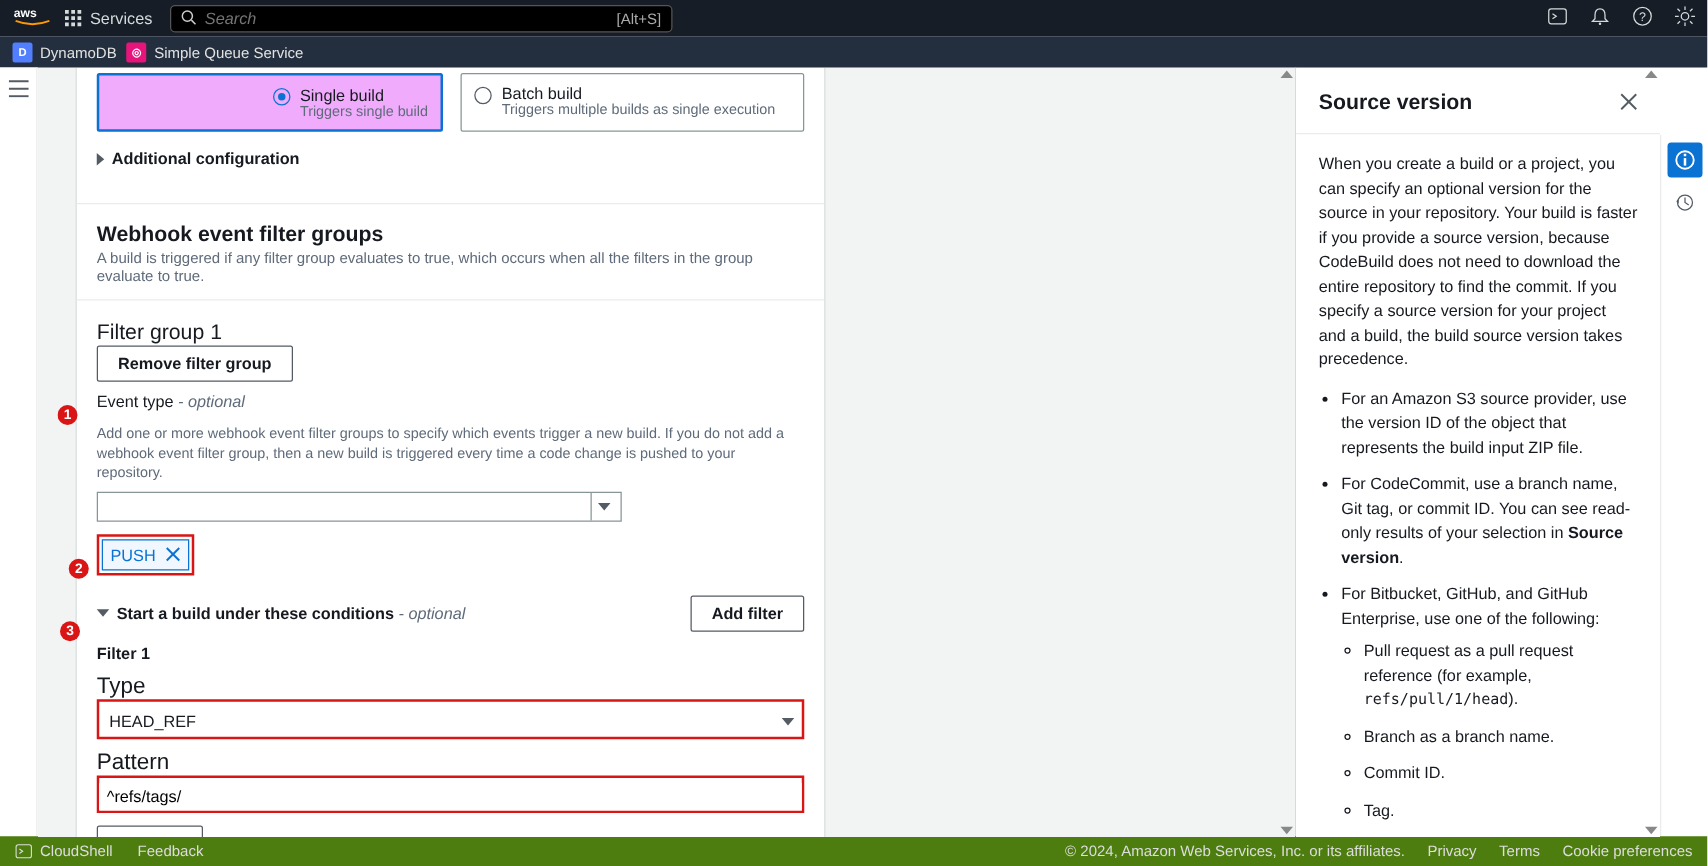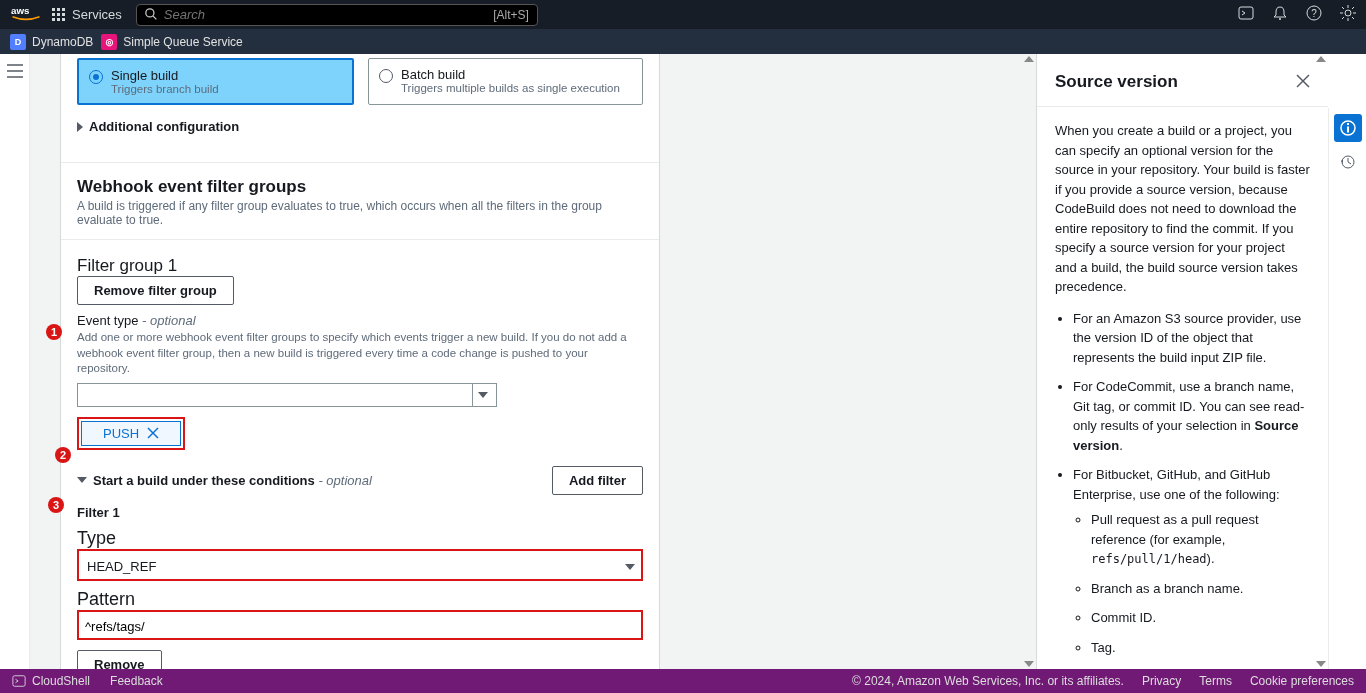--- a/index.html
+++ b/index.html
@@ -37,21 +37,21 @@
   
   .main { position: absolute; left: 30px; right: 0; top: 54px; bottom: 24px; display: flex; overflow: hidden; }
   .center-col { flex: 1; overflow: auto; background: #f2f3f3; padding: 0 0 0 30px; }
 
   
   .card { width: 600px; background: #fff; border: 1px solid #d5dbdb; border-radius: 0; margin-bottom: 24px; }
 
   
   .radio-row { display: flex; gap: 14px; padding: 0 16px 0 16px; }
   .radio-card { flex: 1; border: 1px solid #879596; border-radius: 2px; padding: 8px 10px; display: flex; gap: 8px; cursor: pointer; }
-  .radio-card.selected { border: 2px solid #0972d3; background: #7dd3fc; }
+  .radio-card.selected { border: 2px solid #0972d3; background: #f0abfc; justify-content: flex-end; }
   .radio-outer { width: 14px; height: 14px; border: 1px solid #545b64; border-radius: 50%; margin-top: 2px; flex: none; display: flex; align-items: center; justify-content: center; }
   .radio-card.selected .radio-outer { border-color: #0972d3; }
   .radio-inner { width: 6px; height: 6px; background: #0972d3; border-radius: 50%; }
   .radio-title { font-size: 13px; color: #16191f; }
   .radio-sub { font-size: 11.5px; color: #5f6b7a; }
 
   .section-sep { border-top: 1px solid #e9ebed; margin: 14px 0 0 0; }
 
   .expander { display: flex; align-items: center; gap: 6px; padding: 14px 16px; font-weight: bold; font-size: 13px; cursor: pointer; }
   .expander .tri { width: 0; height: 0; border-top: 5px solid transparent; border-bottom: 5px solid transparent; border-left: 6px solid #545b64; }
@@ -61,28 +61,28 @@
   .section-head .desc { font-size: 12px; color: #5f6b7a; margin-top: 2px; }
 
   .fg-header { display:flex; justify-content:space-between; align-items:flex-start; padding: 16px 16px 0 16px; flex-direction: column; }
   .fg-header h4 { font-size: 17px; font-weight: 400; }
 
   .btn-outline { border: 1px solid #545b64; background: #fff; color: #16191f; font-weight: 700; padding: 6px 16px; border-radius: 2px; cursor: pointer; font-size: 13px; }
 
   .field { padding: 8px 16px 0 16px; }
   .field-label { font-size: 13px; color: #16191f; }
   .field-label .opt { font-style: italic; color: #5f6b7a; }
-  .field-help { font-size: 11.5px; color: #5f6b7a; margin-top: 2px; line-height: 1.35; }
+  .field-help { font-size: 11.5px; color: #5f6b7a; margin-top: 12px; line-height: 1.35; }
 
   .dropdown-empty { margin-top: 6px; height: 24px; border: 1px solid #879596; position: relative; cursor: pointer; max-width: 420px; }
   .dropdown-empty .caret { position: absolute; right: 4px; top: 0; bottom: 0; width: 20px; border-left: 1px solid #879596; display:flex; align-items:center; justify-content:center; }
   .caret-tri { width:0;height:0;border-left:5px solid transparent;border-right:5px solid transparent;border-top:6px solid #545b64; }
 
   .tag-row { padding: 10px 16px 0 16px; }
-  .tag { display: inline-flex; align-items: center; gap: 8px; border: 1px solid #0972d3; color: #0972d3; background: #f0f7ff; padding: 4px 21px; font-size: 13px; justify-content: space-between; }
+  .tag { display: inline-flex; align-items: center; gap: 8px; border: 1px solid #0972d3; color: #0972d3; background: #f0f7ff; padding: 4px 6px; font-size: 13px; justify-content: space-between; }
   .tag .x { cursor: pointer; display:inline-flex; }
 
   .subhead-row { display:flex; justify-content:space-between; align-items:center; padding: 16px 16px 0 16px; }
   .subhead-row .expander-inline { display:flex; align-items:center; gap:6px; font-weight:bold; cursor:pointer; }
 
   .filter-block { padding: 10px 16px 0 16px; }
   .filter-block h5 { font-size: 13px; font-weight: 700; }
   .fld-lbl { font-size: 18px; margin-top: 8px; }
 
   .select { margin-top: 4px; height: 24px; border: 1px solid #879596; position: relative; display:flex; align-items:center; padding: 0 8px; cursor:pointer; }
@@ -104,21 +104,21 @@
   .sidepanel-body strong { font-weight:700; }
   .sp-sub { list-style: circle; margin-top:6px; }
 
   
   .scroll-region { position:relative; }
   .scroll-tri { position:absolute; width:0;height:0;border-left:5px solid transparent;border-right:5px solid transparent; }
   .tri-up { border-bottom:6px solid #888; }
   .tri-dn { border-top:6px solid #888; }
 
   
-  .footer { position:absolute; left:0; right:0; bottom:0; height:24px; background:#701a75; color:#ddd; display:flex; align-items:center; padding:0 12px; font-size:12px; }
+  .footer { position:absolute; left:0; right:0; bottom:0; height:24px; background:#4d7c0f; color:#ddd; display:flex; align-items:center; padding:0 12px; font-size:12px; }
   .footer .cs { display:flex; align-items:center; gap:6px; cursor:pointer; }
   .footer .fb { margin-left: 20px; cursor:pointer; }
   .footer .right { margin-left:auto; display:flex; align-items:center; gap:18px; }
   .footer a { color:#ddd; text-decoration:none; cursor:pointer; }
 
   
   .callout { position:absolute; width:16px; height:16px; border-radius:50%; background:#d91515; color:#fff; font-size:11px; font-weight:bold; display:flex; align-items:center; justify-content:center; z-index:50; }
 
   
   .redwrap { border:2px solid #d91515; padding:1px; display:inline-block; }
@@ -219,21 +219,21 @@
 
     <div class="card" style="border-top:none;">
 
       <div class="radio-row" style="padding-top:4px;">
         <div class="radio-card selected">
           <div class="radio-outer">
               <div class="radio-inner"></div>
             </div>
           <div>
             <div class="radio-title">Single build</div>
-            <div class="radio-sub">Triggers branch build</div>
+            <div class="radio-sub">Triggers single build</div>
           </div>
         </div>
         <div class="radio-card">
           <div class="radio-outer"></div>
           <div>
             <div class="radio-title">Batch build</div>
             <div class="radio-sub">Triggers multiple builds as single execution</div>
           </div>
         </div>
       </div>

